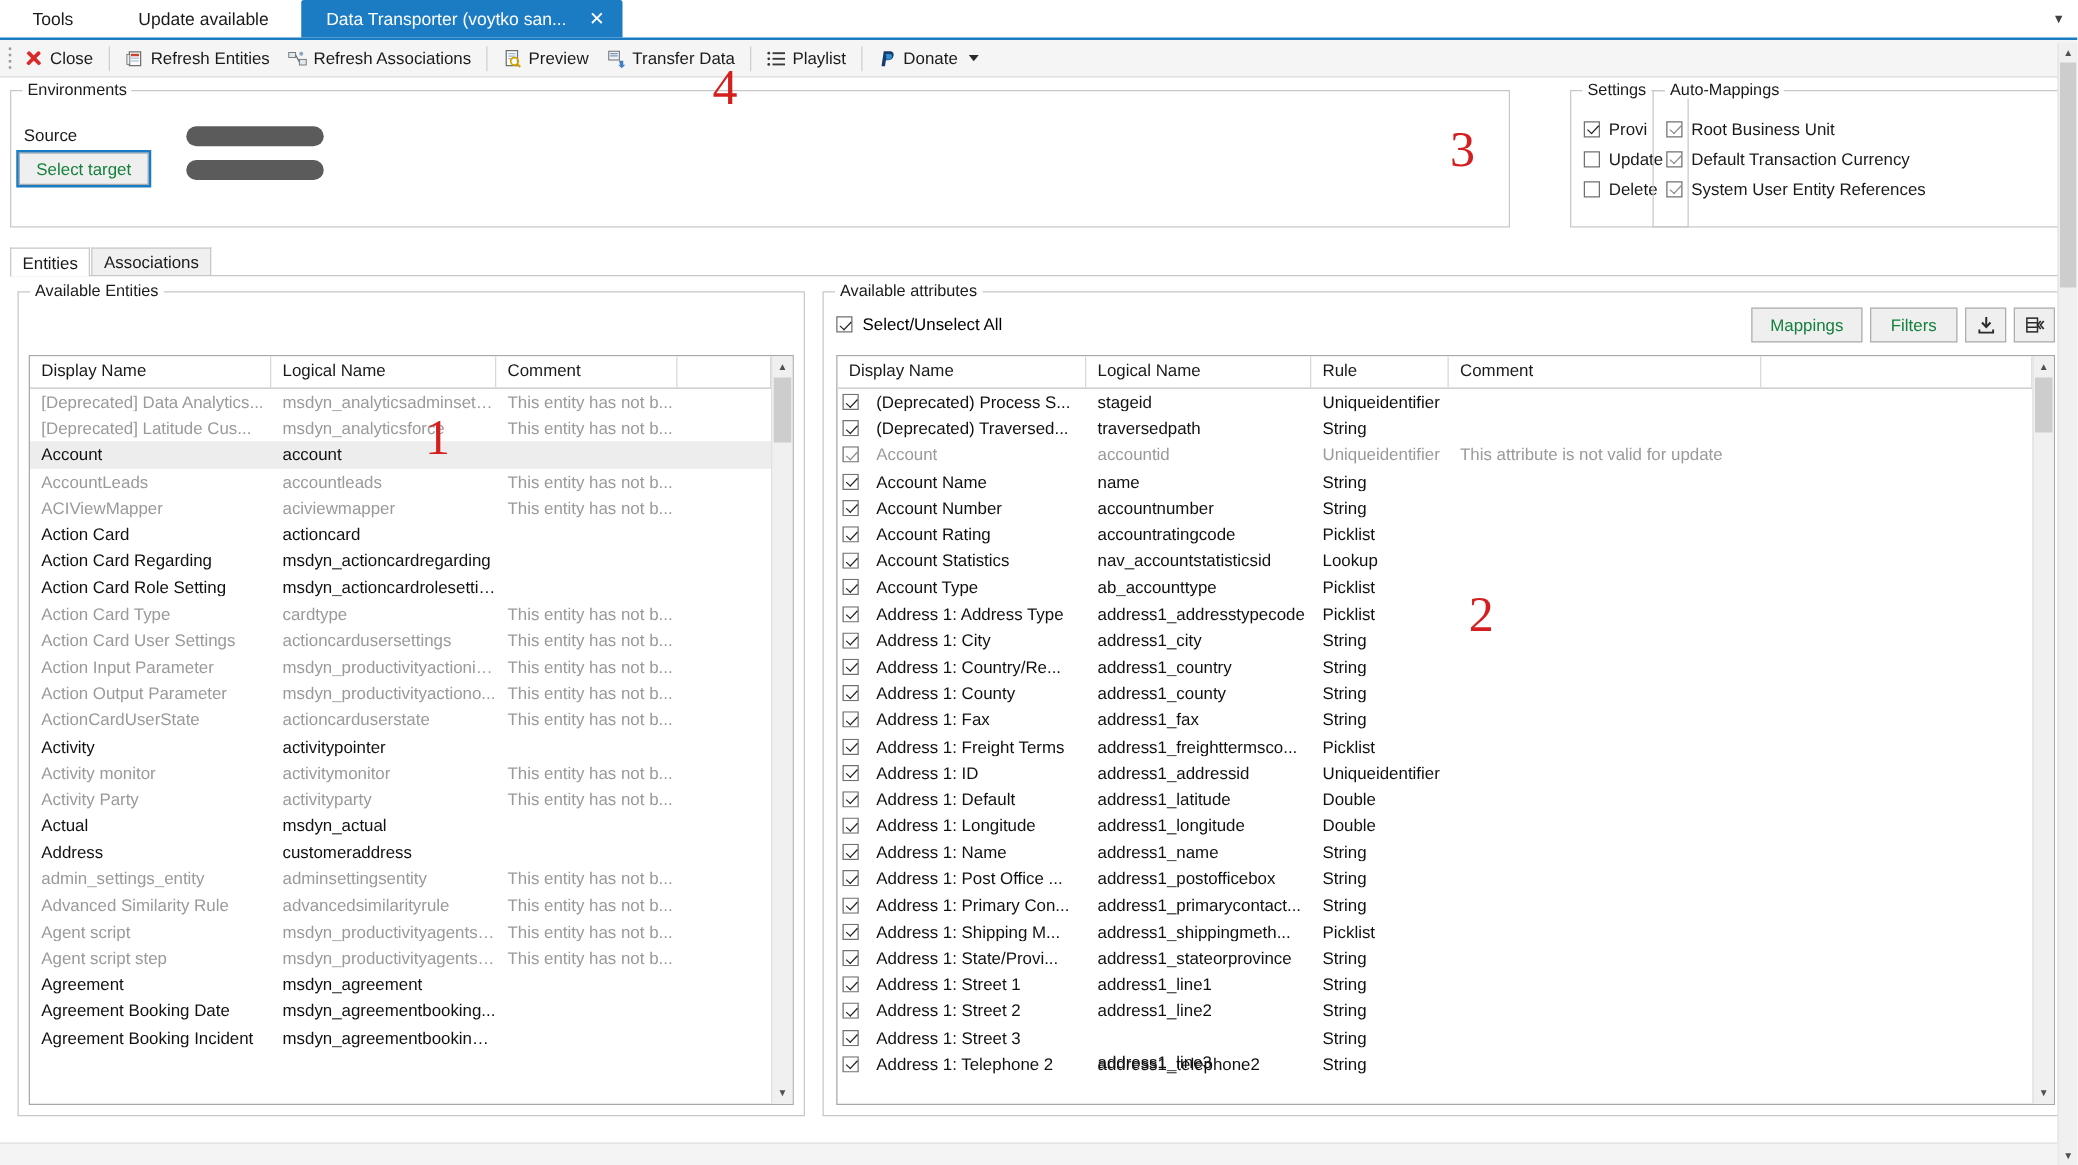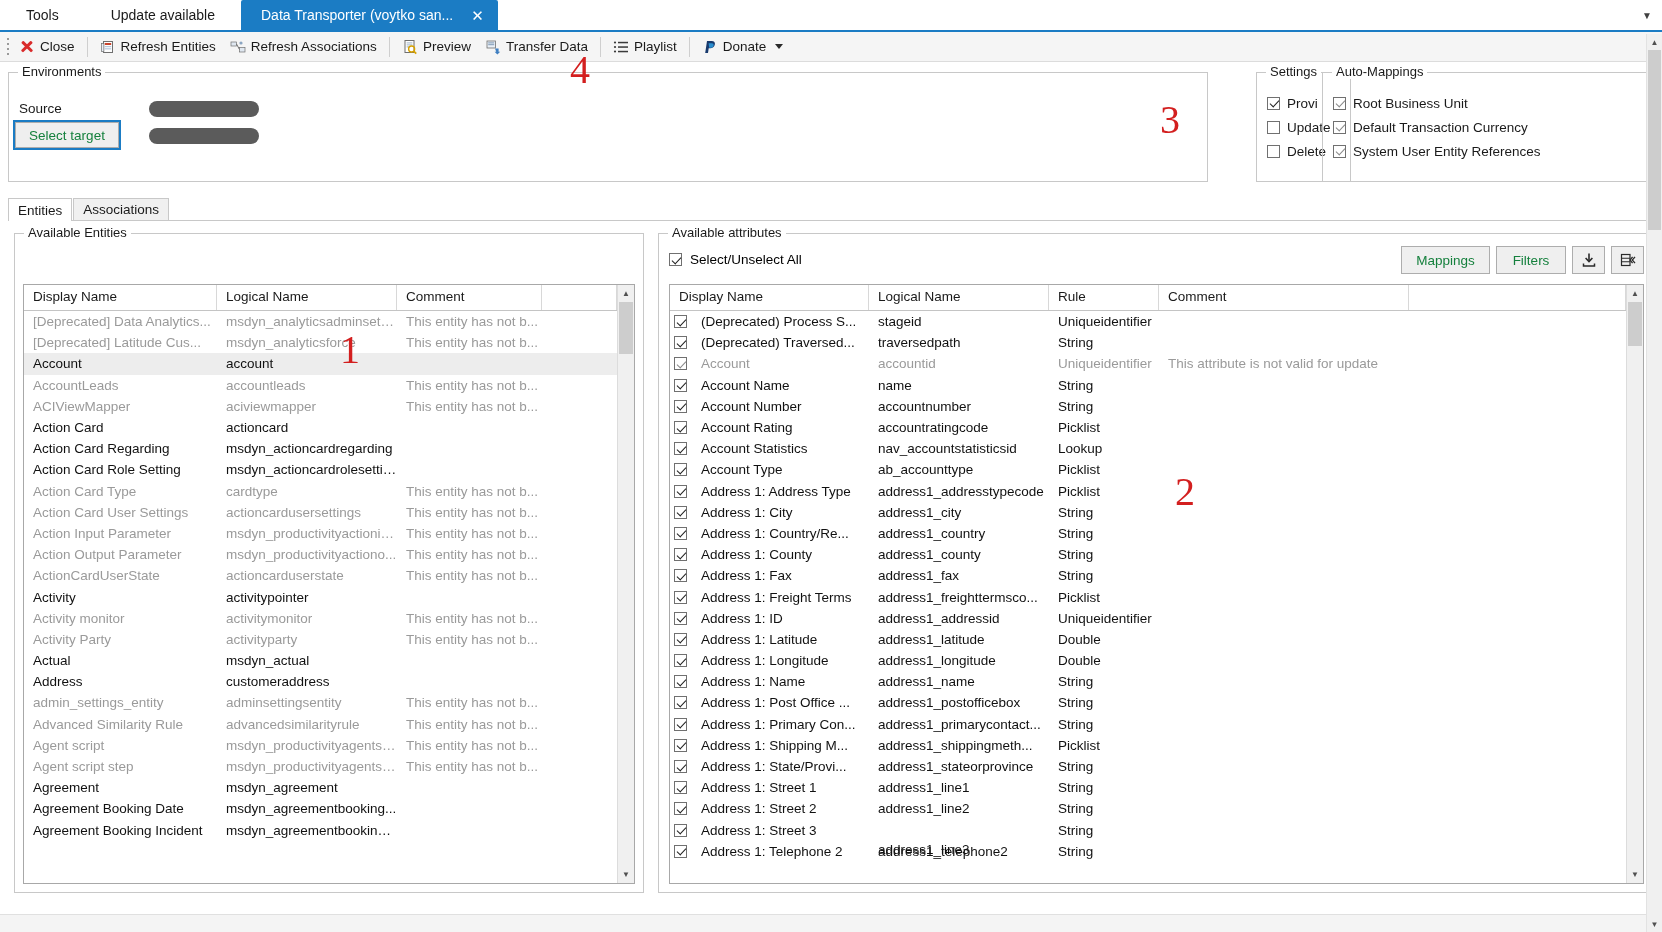--- a/index.html
+++ b/index.html
@@ -864,21 +864,21 @@
               </div>
               <div class="cell" style="width: 177px;">Address 1: ID</div>
               <div class="cell" style="width: 180px;">address1_addressid</div>
               <div class="cell" style="width: 110px;">Uniqueidentifier</div>
               <div class="cell" style="width: 280px;"></div>
             </div>
             <div class="grow bold">
               <div class="cell chk" style="width: 22px;">
                 <span class="cbox on"></span>
               </div>
-              <div class="cell" style="width: 177px;">Address 1: Latitude</div>
+              <div class="cell" style="width: 177px;">Address 1: Default</div>
               <div class="cell" style="width: 180px;">address1_latitude</div>
               <div class="cell" style="width: 110px;">Double</div>
               <div class="cell" style="width: 280px;"></div>
             </div>
             <div class="grow bold">
               <div class="cell chk" style="width: 22px;">
                 <span class="cbox on"></span>
               </div>
               <div class="cell" style="width: 177px;">Address 1: Longitude</div>
               <div class="cell" style="width: 180px;">address1_longitude</div>

